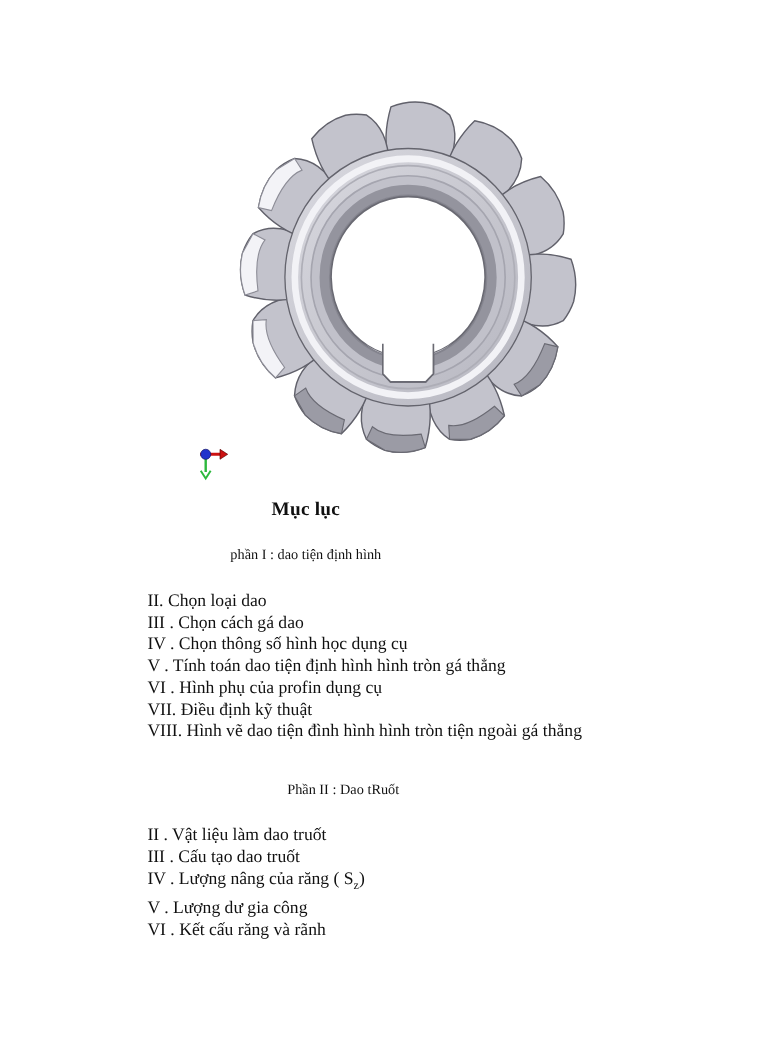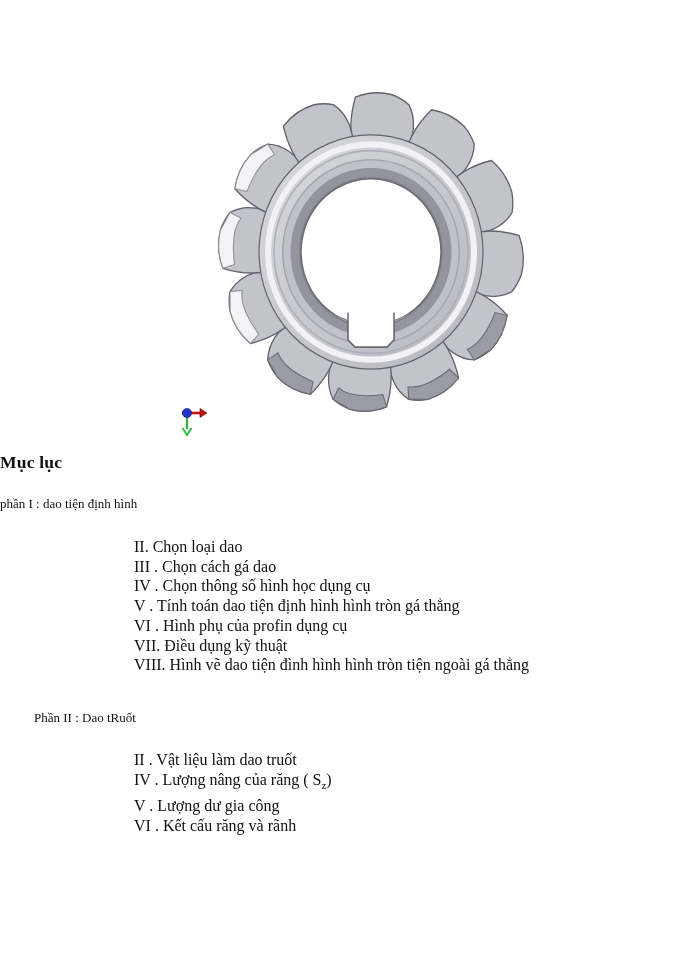--- a/index.html
+++ b/index.html
@@ -5,21 +5,21 @@
   html,body{margin:0;padding:0;}
   body{
     width:700px;height:960px;
     background:#ffffff;
     font-family:"Liberation Serif","DejaVu Serif",serif;
     color:#101010;
     position:relative;
     overflow:hidden;
   }
   .abs{position:absolute;}
-  .center-line{left:0;width:556px;}
+  .center-line{left:0;width:556px;text-align:center;}
   .doc-title{top:452px;font-size:17.5px;font-weight:bold;letter-spacing:0.2px;}
   .part-heading{font-size:13px;}
   .part1-heading{top:496px;}
   .part2-heading{top:710px;margin-left:34px;}
   .toc-list{left:134px;font-size:16px;line-height:19.7px;white-space:nowrap;}
   .toc-part1{top:537px;}
   .toc-part2{top:750px;line-height:19.9px;}
   .toc-line{height:auto;}
   sub-z, .sub{font-size:11px;vertical-align:-4px;}
   
@@ -104,24 +104,25 @@
 <div class="abs center-line doc-title">Mục lục</div>
 
 <div class="abs center-line part-heading part1-heading">phần I : dao tiện định hình</div>
 
 <div class="abs toc-list toc-part1">
   <div class="toc-line">II. Chọn loại dao</div>
   <div class="toc-line">III . Chọn cách gá dao</div>
   <div class="toc-line">IV . Chọn thông số hình học dụng cụ</div>
   <div class="toc-line">V . Tính toán dao tiện định hình hình tròn gá thẳng</div>
   <div class="toc-line">VI . Hình phụ của profin dụng cụ</div>
-  <div class="toc-line">VII. Điều dụng kỹ thuật</div>
+  <div class="toc-line">VII. Điều định kỹ thuật</div>
   <div class="toc-line">VIII. Hình vẽ dao tiện đình hình hình tròn tiện ngoài gá thẳng</div>
 </div>
 
 <div class="abs center-line part-heading part2-heading">Phần II : Dao tRuốt</div>
 
 <div class="abs toc-list toc-part2">
   <div class="toc-line">II . Vật liệu làm dao truốt</div>
+  <div class="toc-line">III . Cấu tạo dao truốt</div>
   <div class="toc-line"><span>IV . Lượng nâng của răng ( S</span><span class="sub">z</span><span>)</span></div>
   <div class="toc-line">V . Lượng dư gia công</div>
   <div class="toc-line">VI . Kết cấu răng và rãnh</div>
 </div>
 
 </body></html>

